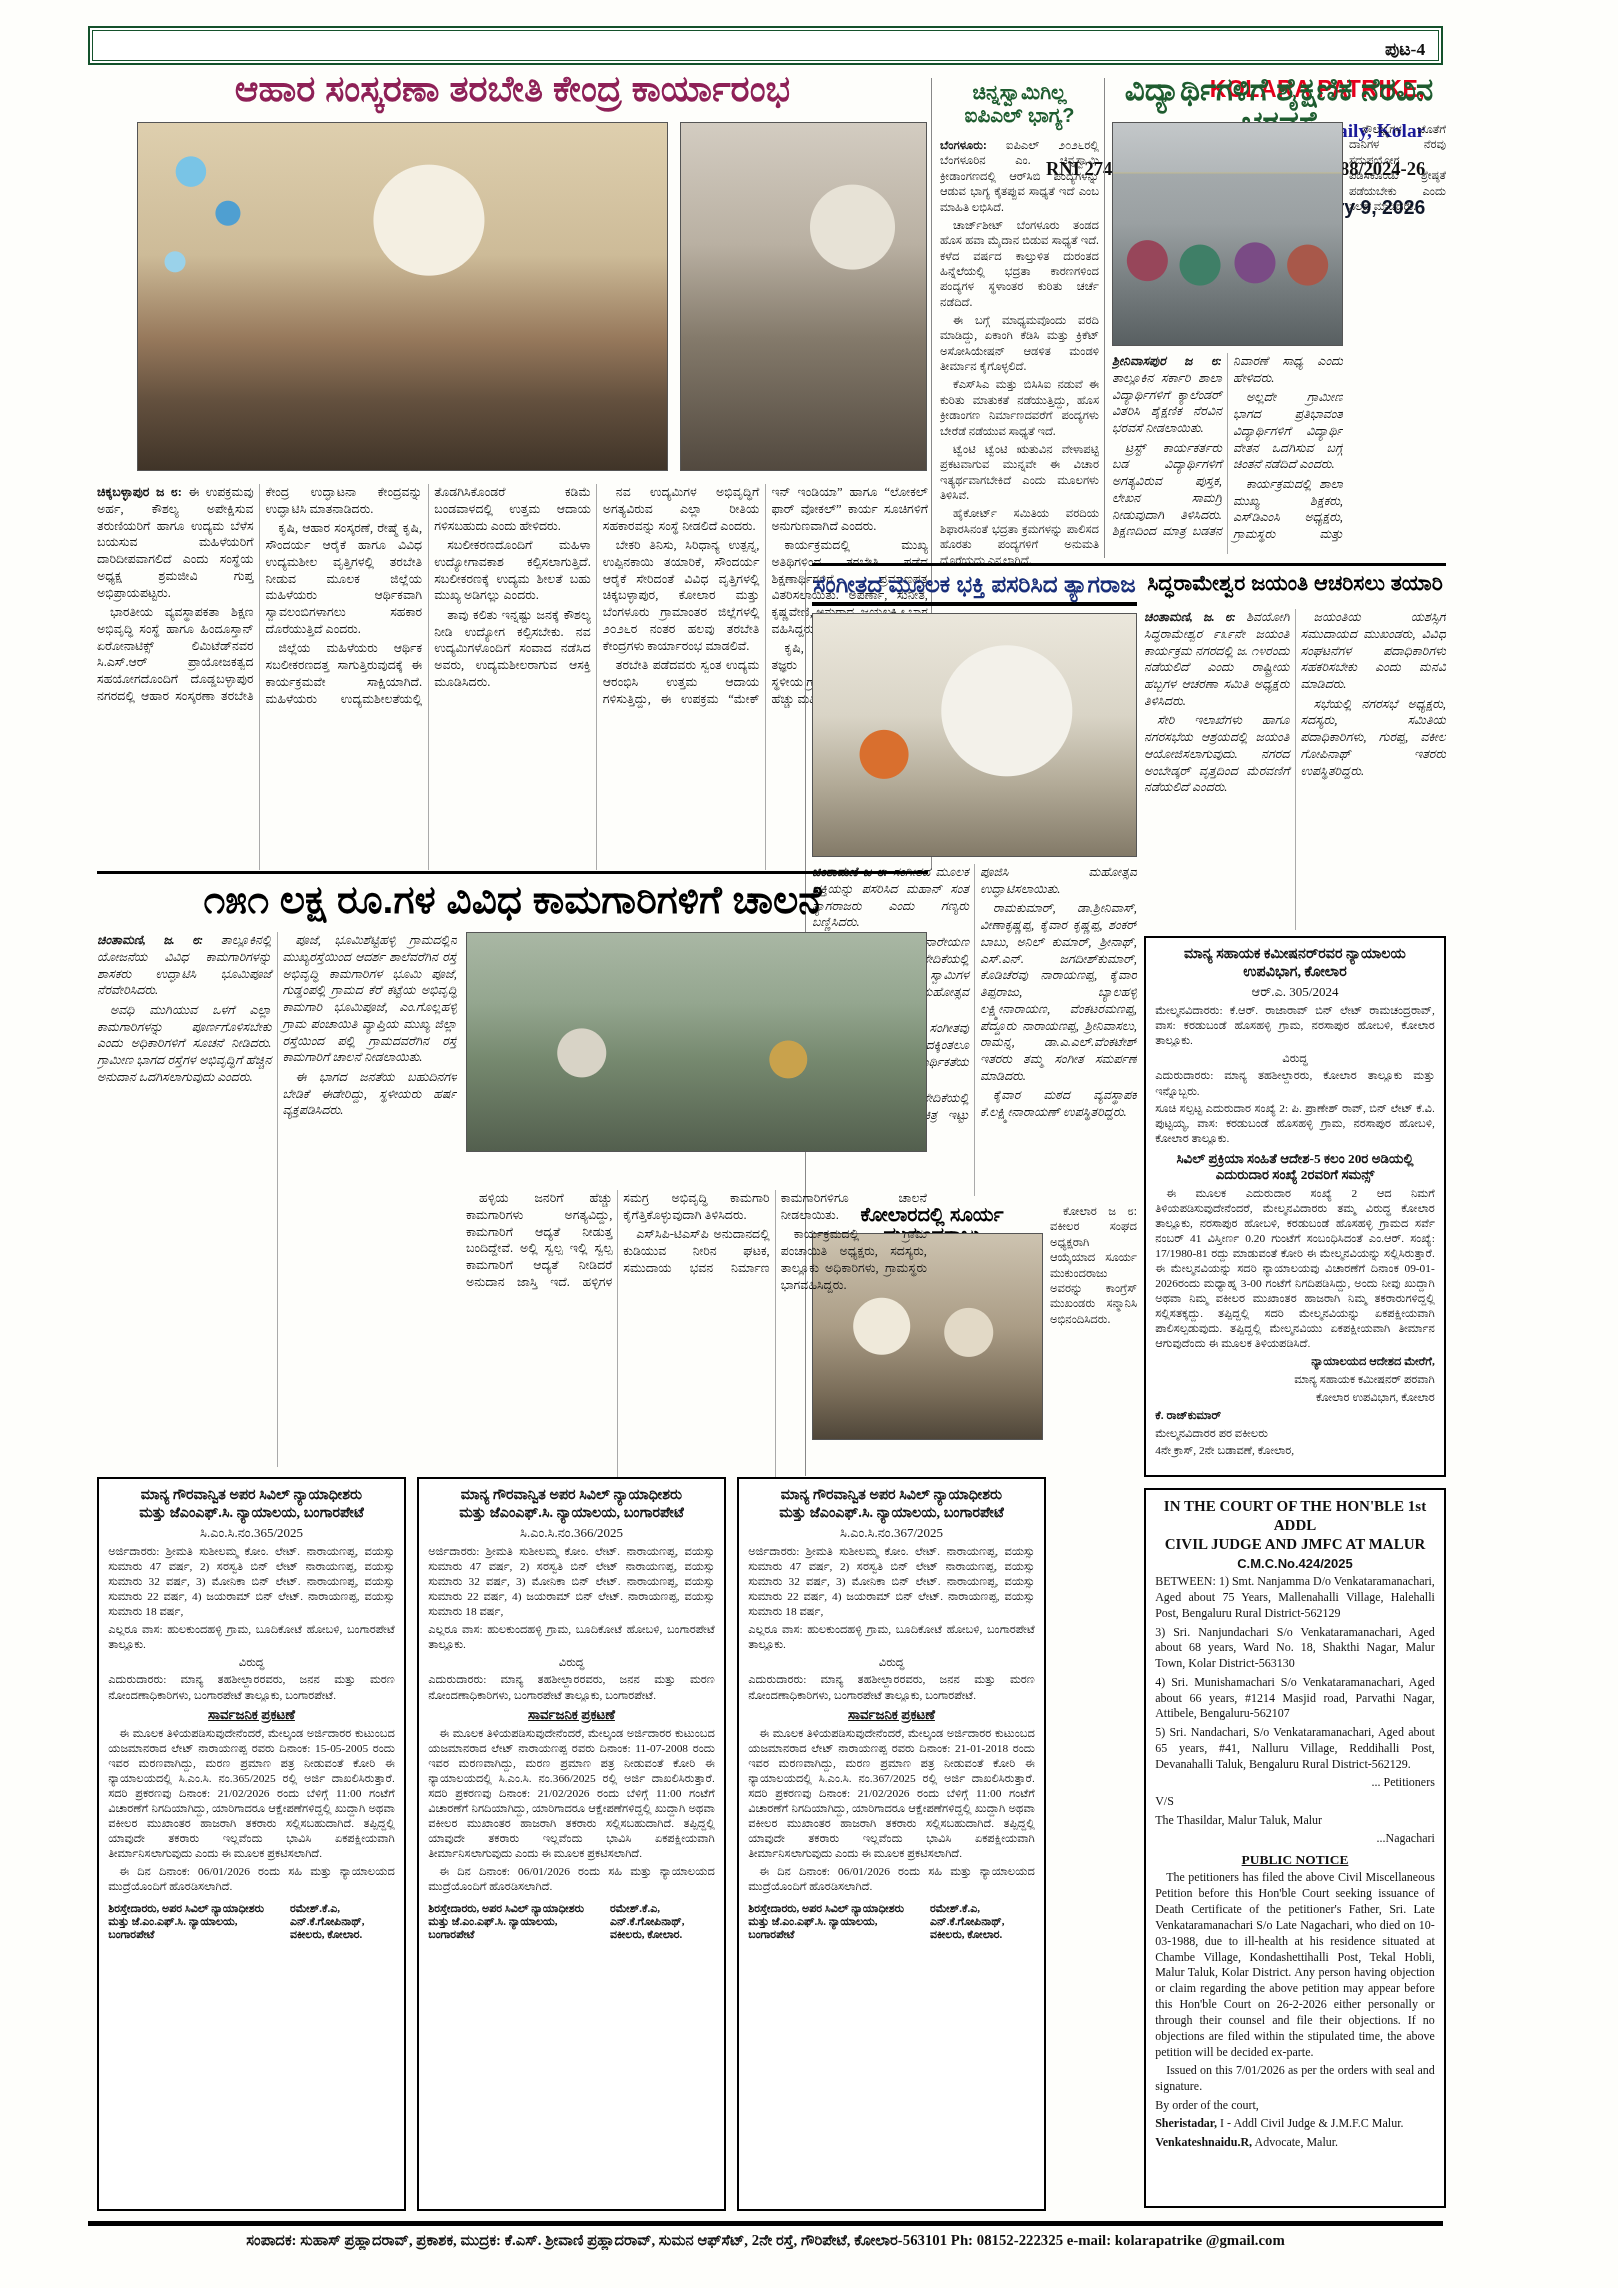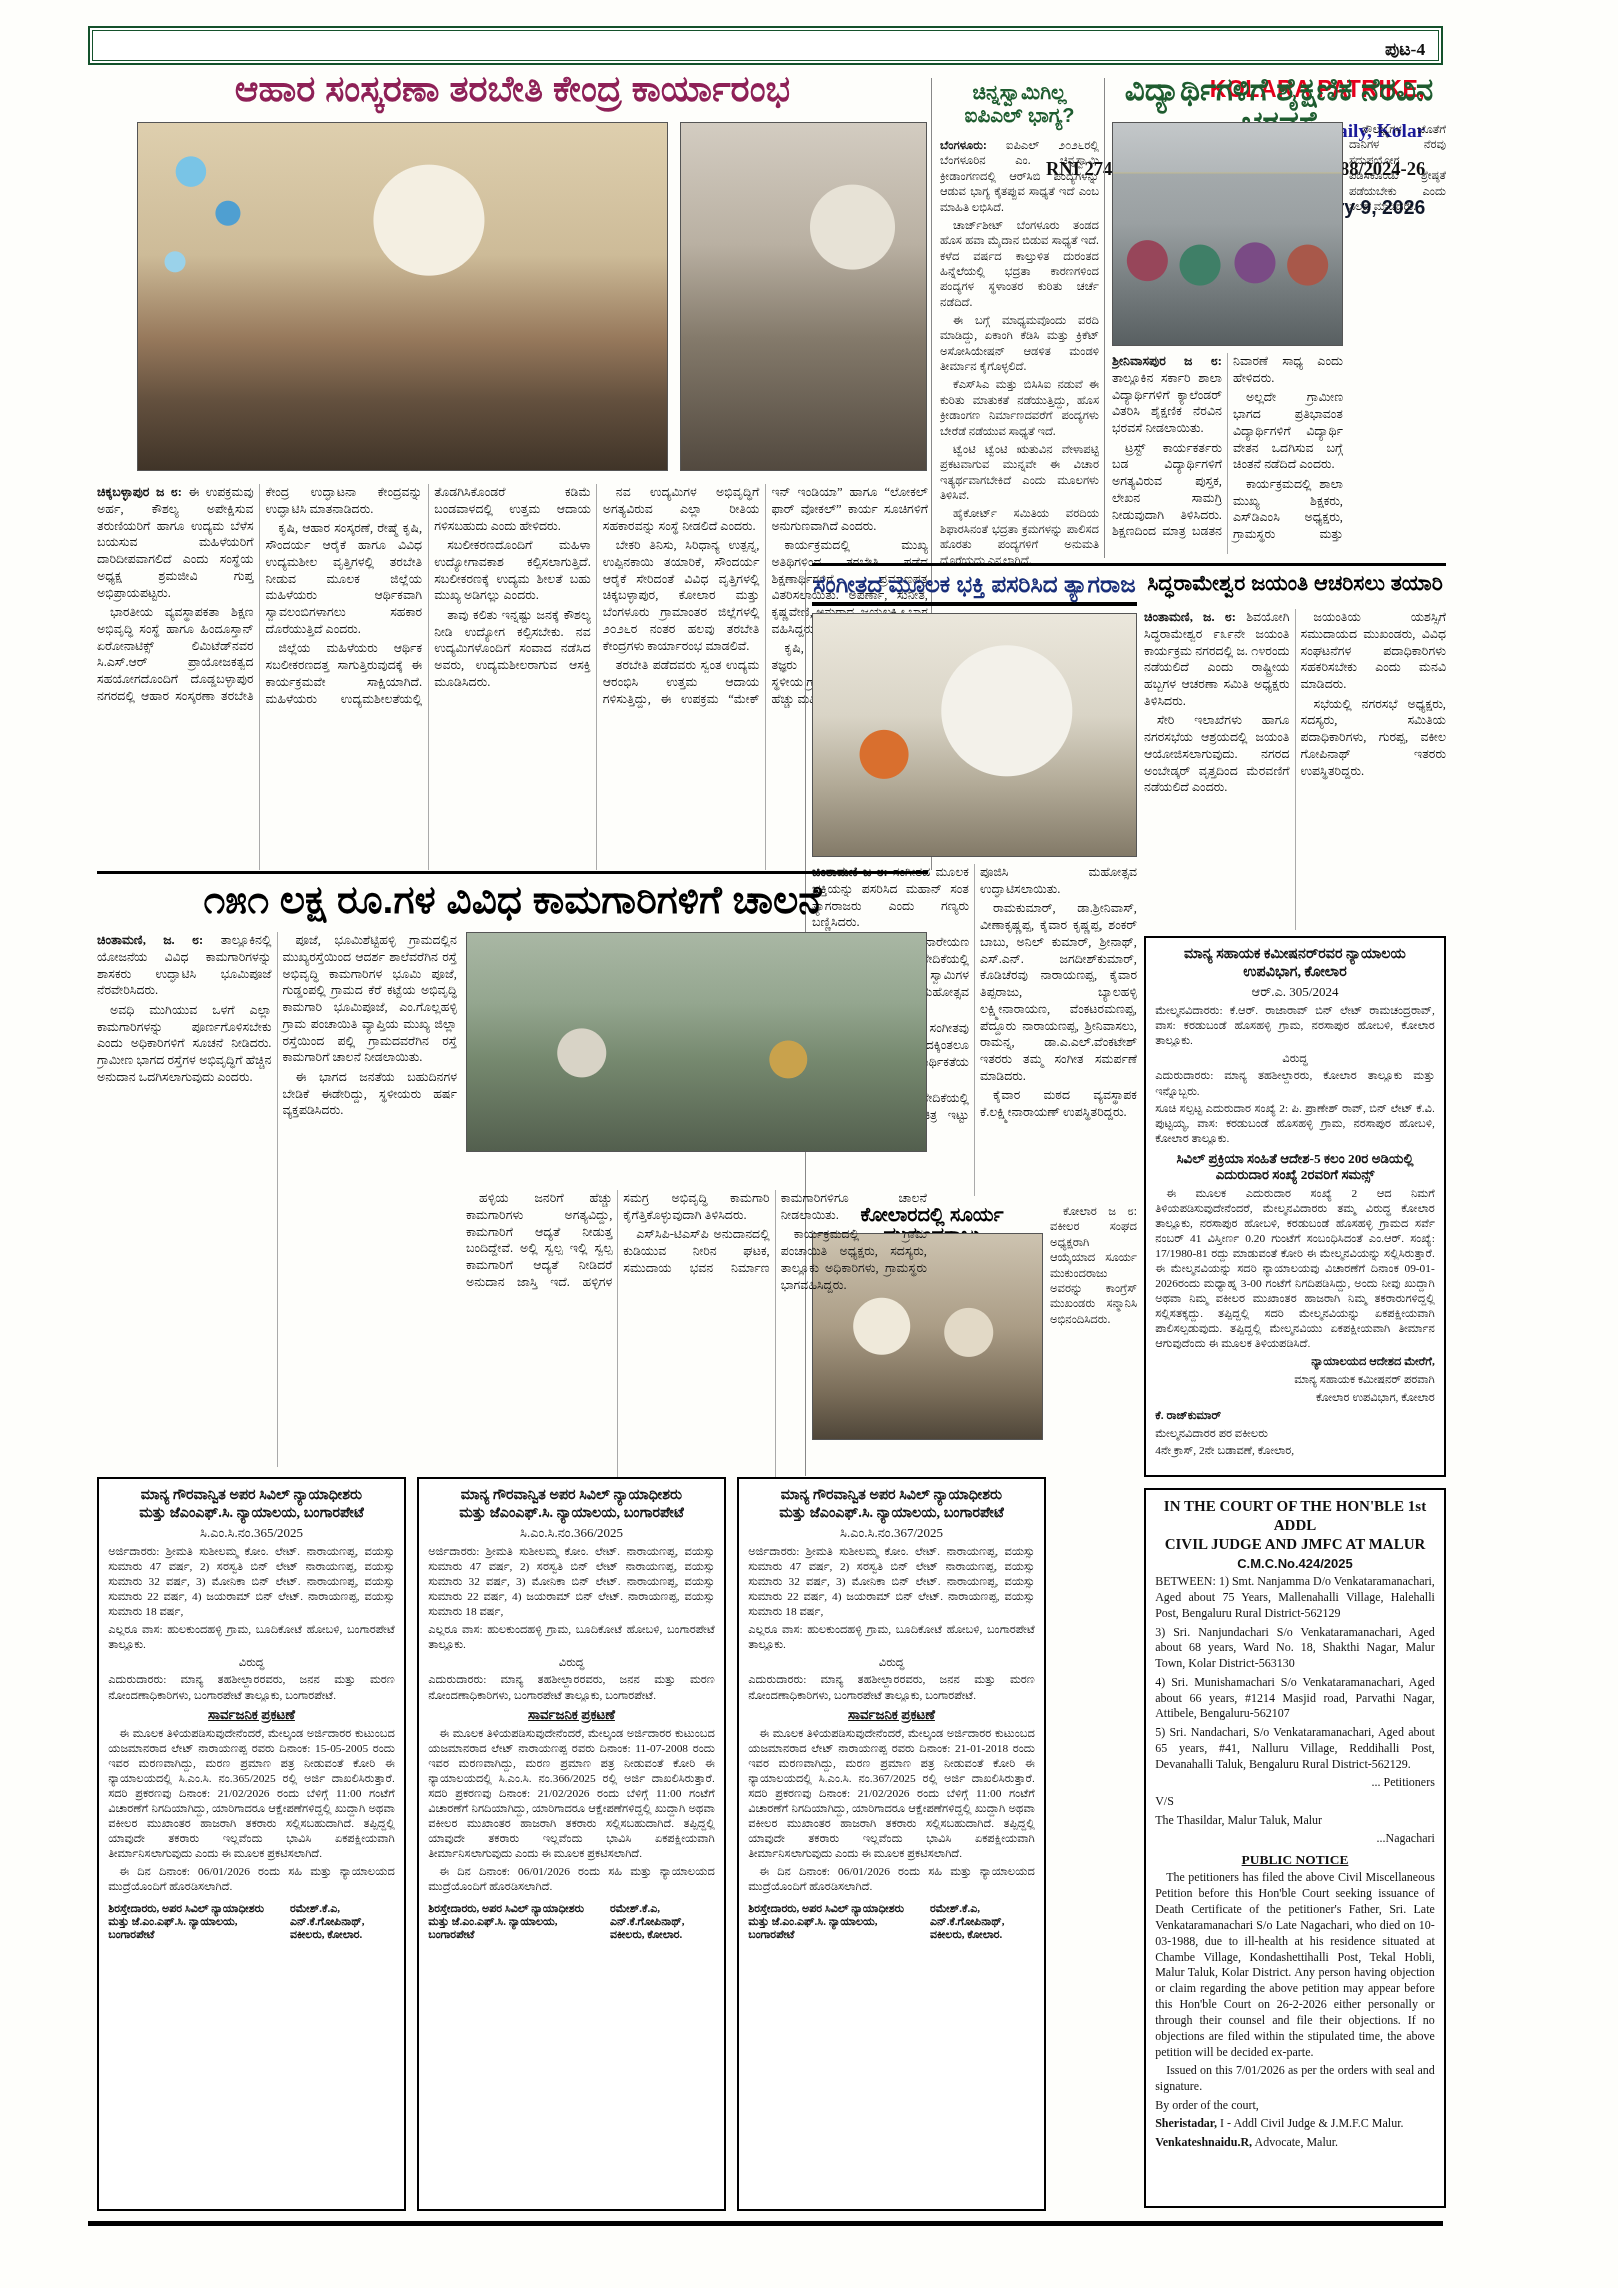--- a/index.html
+++ b/index.html
@@ -24,21 +24,21 @@
   .hl-students{color:#1e5c2f;font-size:31px;}
   .hl-ipl{color:#1e5c2f;font-size:20px;line-height:1.15;}
   .hl-tya{color:#1a2f7a;font-size:23px;border-bottom:4.6px solid #000;padding-bottom:5.5px;}
   .hl-sid{color:#000;font-size:21px;}
   .hl-works{color:#000;font-size:39px;}
   .hl-surya{color:#000;font-size:19.4px;}
   
   .body-txt{font-size:12.5px;line-height:1.34;text-align:justify;overflow:hidden;}
   .body-txt p{margin:0 0 2.8px;text-indent:13px;}
   .body-txt p.lead{text-indent:0;}
-  .cols2{column-count:2;column-gap:11px;column-rule:0.9px solid #aaa;}
+  .cols2{column-count:2;column-gap:11px;column-rule:0.9px solid #aaa;font-style:italic;}
   .cols3{column-count:3;column-gap:11px;column-rule:0.9px solid #aaa;}
   .cols5{column-count:5;column-gap:12px;column-rule:0.9px solid #aaa;}
   .small-col{font-size:11.5px;}
   b.dl{font-weight:bold;}
   
   .hrule{background:#000;height:2.8px;}
   .vrule{background:#888;width:0.9px;}
   
   .photo{box-sizing:border-box;border:0.9px solid #555;}
   .ph-food1{background:
@@ -320,15 +320,16 @@
       <p>Issued on this 7/01/2026 as per the orders with seal and signature.</p>
       <p class="noindent">By order of the court,</p>
       <p class="noindent"><b>Sheristadar,</b>
         <span>I - Addl Civil Judge &amp; J.M.F.C Malur.</span></p>
       <p class="noindent"><b>Venkateshnaidu.R,</b>
         <span>Advocate, Malur.</span></p>
     </div>
   </div>
 
   <div class="abs footer-rule"></div>
+  <div class="abs footer-txt">ಸಂಪಾದಕ: ಸುಹಾಸ್ ಪ್ರಹ್ಲಾದರಾವ್, ಪ್ರಕಾಶಕ, ಮುದ್ರಕ: ಕೆ.ಎಸ್. ಶ್ರೀವಾಣಿ ಪ್ರಹ್ಲಾದರಾವ್, ಸುಮನ ಆಫ್‌ಸೆಟ್, 2ನೇ ರಸ್ತೆ, ಗೌರಿಪೇಟೆ, ಕೋಲಾರ-563101   Ph: 08152-222325   e-mail: kolarapatrike @gmail.com</div>
 
 </div>
 
 
 </body></html>

